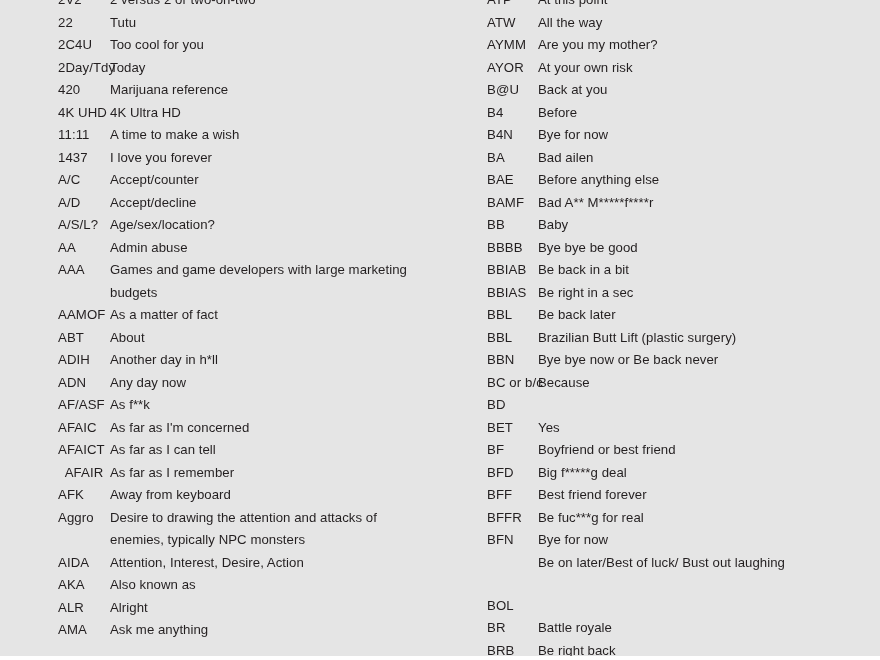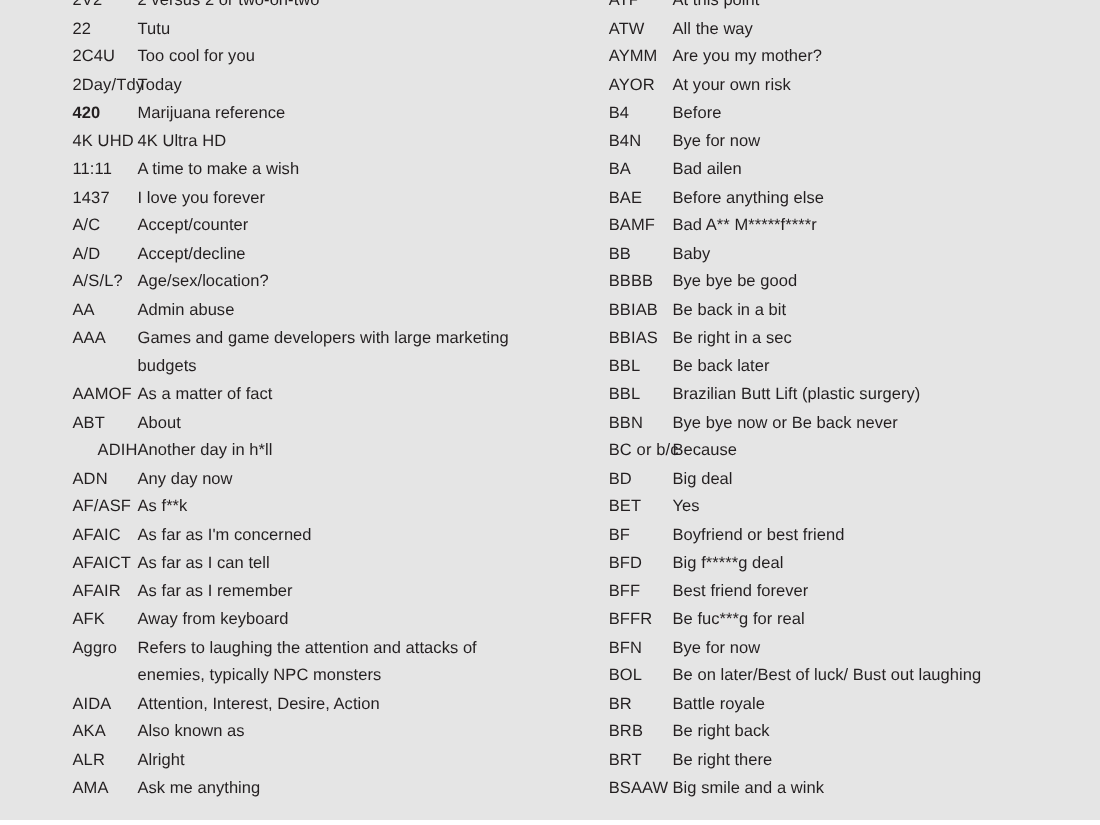--- a/index.html
+++ b/index.html
@@ -90,21 +90,21 @@
         </div>
         <div class="gloss-row">
           <div class="term" style="width: 52px; flex-basis: 52px;">2C4U</div>
           <div class="definition">Too cool for you</div>
         </div>
         <div class="gloss-row">
           <div class="term" style="width: 52px; flex-basis: 52px;">2Day/Tdy</div>
           <div class="definition">Today</div>
         </div>
         <div class="gloss-row">
-          <div class="term" style="width: 52px; flex-basis: 52px; font-weight: bold;">420</div>
+          <div class="term" style="width: 52px; flex-basis: 52px;">420</div>
           <div class="definition">Marijuana reference</div>
         </div>
         <div class="gloss-row">
           <div class="term" style="width: 52px; flex-basis: 52px;">4K UHD</div>
           <div class="definition">4K Ultra HD</div>
         </div>
         <div class="gloss-row">
           <div class="term" style="width: 52px; flex-basis: 52px;">11:11</div>
           <div class="definition">A time to make a wish</div>
         </div>
@@ -134,50 +134,50 @@
         </div>
         <div class="gloss-row">
           <div class="term" style="width: 52px; flex-basis: 52px;">AAMOF</div>
           <div class="definition">As a matter of fact</div>
         </div>
         <div class="gloss-row">
           <div class="term" style="width: 52px; flex-basis: 52px;">ABT</div>
           <div class="definition">About</div>
         </div>
         <div class="gloss-row">
-          <div class="term" style="width: 52px; flex-basis: 52px; text-align: right;">ADIH</div>
+          <div class="term" style="width: 52px; flex-basis: 52px;">ADIH</div>
           <div class="definition">Another day in h*ll</div>
         </div>
         <div class="gloss-row">
           <div class="term" style="width: 52px; flex-basis: 52px;">ADN</div>
           <div class="definition">Any day now</div>
         </div>
         <div class="gloss-row">
           <div class="term" style="width: 52px; flex-basis: 52px;">AF/ASF</div>
           <div class="definition">As f**k</div>
         </div>
         <div class="gloss-row">
           <div class="term" style="width: 52px; flex-basis: 52px;">AFAIC</div>
           <div class="definition">As far as I'm concerned</div>
         </div>
         <div class="gloss-row">
           <div class="term" style="width: 52px; flex-basis: 52px;">AFAICT</div>
           <div class="definition">As far as I can tell</div>
         </div>
         <div class="gloss-row">
-          <div class="term" style="width: 52px; flex-basis: 52px;">AFAIR</div>
+          <div class="term" style="width: 52px; flex-basis: 52px; text-align: center;">AFAIR</div>
           <div class="definition">As far as I remember</div>
         </div>
         <div class="gloss-row">
           <div class="term" style="width: 52px; flex-basis: 52px;">AFK</div>
           <div class="definition">Away from keyboard</div>
         </div>
         <div class="gloss-row">
           <div class="term" style="width: 52px; flex-basis: 52px;">Aggro</div>
-          <div class="definition">Refers to laughing the attention and attacks of enemies, typically NPC monsters</div>
+          <div class="definition">Desire to drawing the attention and attacks of enemies, typically NPC monsters</div>
         </div>
         <div class="gloss-row">
           <div class="term" style="width: 52px; flex-basis: 52px;">AIDA</div>
           <div class="definition">Attention, Interest, Desire, Action</div>
         </div>
         <div class="gloss-row">
           <div class="term" style="width: 52px; flex-basis: 52px;">AKA</div>
           <div class="definition">Also known as</div>
         </div>
         <div class="gloss-row">
@@ -200,20 +200,24 @@
         </div>
         <div class="gloss-row">
           <div class="term" style="width: 51px; flex-basis: 51px;">AYMM</div>
           <div class="definition">Are you my mother?</div>
         </div>
         <div class="gloss-row">
           <div class="term" style="width: 51px; flex-basis: 51px;">AYOR</div>
           <div class="definition">At your own risk</div>
         </div>
         <div class="gloss-row">
+          <div class="term" style="width: 51px; flex-basis: 51px;">B@U</div>
+          <div class="definition">Back at you</div>
+        </div>
+        <div class="gloss-row">
           <div class="term" style="width: 51px; flex-basis: 51px;">B4</div>
           <div class="definition">Before</div>
         </div>
         <div class="gloss-row">
           <div class="term" style="width: 51px; flex-basis: 51px;">B4N</div>
           <div class="definition">Bye for now</div>
         </div>
         <div class="gloss-row">
           <div class="term" style="width: 51px; flex-basis: 51px;">BA</div>
           <div class="definition">Bad ailen</div>
@@ -253,21 +257,20 @@
         <div class="gloss-row">
           <div class="term" style="width: 51px; flex-basis: 51px;">BBN</div>
           <div class="definition">Bye bye now or Be back never</div>
         </div>
         <div class="gloss-row">
           <div class="term" style="width: 51px; flex-basis: 51px;">BC or b/c</div>
           <div class="definition">Because</div>
         </div>
         <div class="gloss-row">
           <div class="term" style="width: 51px; flex-basis: 51px;">BD</div>
-          <div class="definition">Big deal</div>
         </div>
         <div class="gloss-row">
           <div class="term" style="width: 51px; flex-basis: 51px;">BET</div>
           <div class="definition">Yes</div>
         </div>
         <div class="gloss-row">
           <div class="term" style="width: 51px; flex-basis: 51px;">BF</div>
           <div class="definition">Boyfriend or best friend</div>
         </div>
         <div class="gloss-row">
@@ -280,21 +283,21 @@
         </div>
         <div class="gloss-row">
           <div class="term" style="width: 51px; flex-basis: 51px;">BFFR</div>
           <div class="definition">Be fuc***g for real</div>
         </div>
         <div class="gloss-row">
           <div class="term" style="width: 51px; flex-basis: 51px;">BFN</div>
           <div class="definition">Bye for now</div>
         </div>
         <div class="gloss-row">
-          <div class="term" style="width: 51px; flex-basis: 51px;">BOL</div>
+          <div class="term" style="width: 51px; flex-basis: 51px; margin-top: 43px;">BOL</div>
           <div class="definition">Be on later/Best of luck/ Bust out laughing</div>
         </div>
         <div class="gloss-row">
           <div class="term" style="width: 51px; flex-basis: 51px;">BR</div>
           <div class="definition">Battle royale</div>
         </div>
         <div class="gloss-row">
           <div class="term" style="width: 51px; flex-basis: 51px;">BRB</div>
           <div class="definition">Be right back</div>
         </div>

